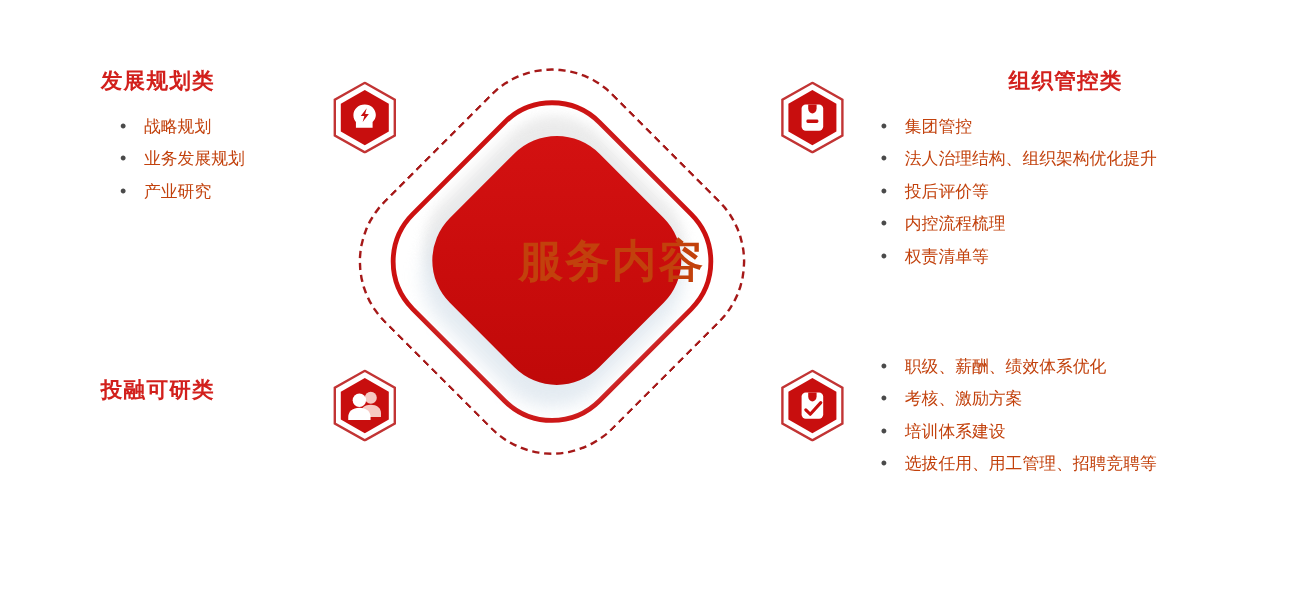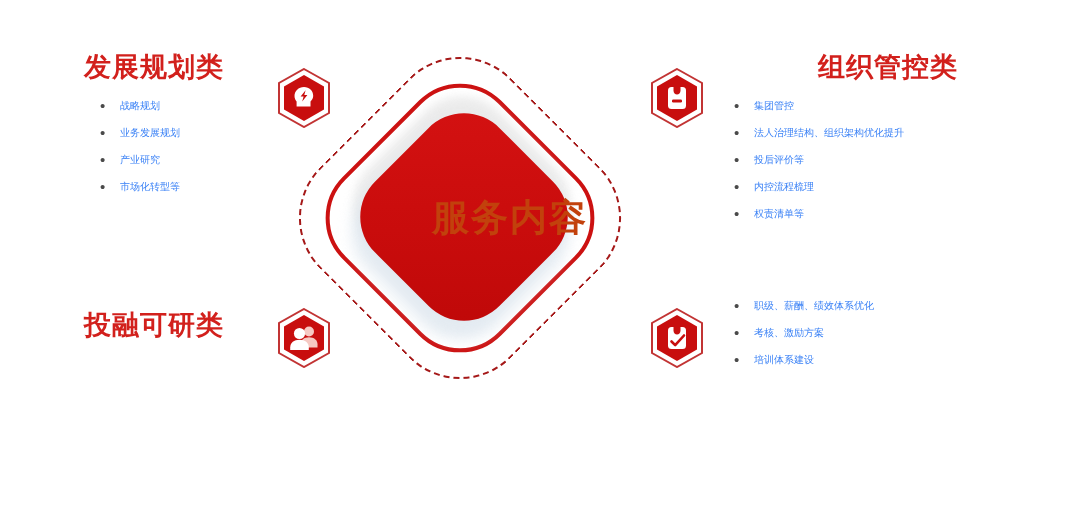--- a/index.html
+++ b/index.html
@@ -105,39 +105,39 @@
   .quad {
     position: absolute;
   }
   .q-tl { left: 84px;  top: 50px;  width: 250px; }
   .q-tr { left: 718px; top: 50px;  width: 340px; }
   .q-bl { left: 84px;  top: 308px; width: 250px; }
   .q-br { left: 718px; top: 292px; width: 340px; }
 
   .quad-title {
     color: #D2201C;
-    font-size: 27px;
+    font-size: 18px;
     font-weight: bold;
     letter-spacing: 1px;
     line-height: 34px;
     margin: 0 0 8px 0;
     white-space: nowrap;
   }
   .q-tl .quad-title, .q-bl .quad-title { text-align: left; }
   .q-tr .quad-title, .q-br .quad-title { text-align: center; }
 
   .quad-list {
     list-style: none;
     margin: 0;
     padding: 0;
   }
   .quad-list li {
     position: relative;
-    color: #3b82f6;
-    font-size: 10px;
+    color: #c2410c;
+    font-size: 14px;
     line-height: 27px;
     padding-left: 26px;
     white-space: nowrap;
   }
   .quad-list li::before {
     content: "•";
     position: absolute;
     left: 6px;
     top: 0;
     color: #4A4A4A;
@@ -172,21 +172,20 @@
     <div class="diamond-core"></div>
     <div class="center-label">服务内容</div>
   </div>
 
   <div class="quad q-tl">
     <div class="quad-title">发展规划类</div>
     <ul class="quad-list">
       <li>战略规划</li>
       <li>业务发展规划</li>
       <li>产业研究</li>
-      <li>市场化转型等</li>
     </ul>
   </div>
 
   <div class="quad q-tr">
     <div class="quad-title">组织管控类</div>
     <ul class="quad-list">
       <li>集团管控</li>
       <li>法人治理结构、组织架构优化提升</li>
       <li>投后评价等</li>
       <li>内控流程梳理</li>
@@ -196,20 +195,21 @@
 
   <div class="quad q-bl">
     <div class="quad-title">投融可研类</div>
   </div>
 
   <div class="quad q-br">
     <ul class="quad-list">
       <li>职级、薪酬、绩效体系优化</li>
       <li>考核、激励方案</li>
       <li>培训体系建设</li>
+      <li>选拔任用、用工管理、招聘竞聘等</li>
     </ul>
   </div>
 
   <div class="hex-badge hex-tl">
     <svg class="svg-block" width="54" height="60" viewBox="0 0 54 60">
       <polygon points="27,1 52,15 52,45 27,59 2,45 2,15" fill="none" stroke="#C23434" stroke-width="2"></polygon>
       <polygon points="27,7 47,18.5 47,41.5 27,53 7,41.5 7,18.5" fill="#C80E0E"></polygon>
       <path d="M27,19 C21.5,19 17.5,23 17.5,28 C17.5,30.6 18.6,32.3 19.6,33.6
                L19.6,38.5 L33.5,38.5 L33.5,33.6 C35,32.1 36.2,30.2 36.2,27.8
                C36.2,22.9 32.3,19 27,19 Z" fill="#ffffff"></path>

